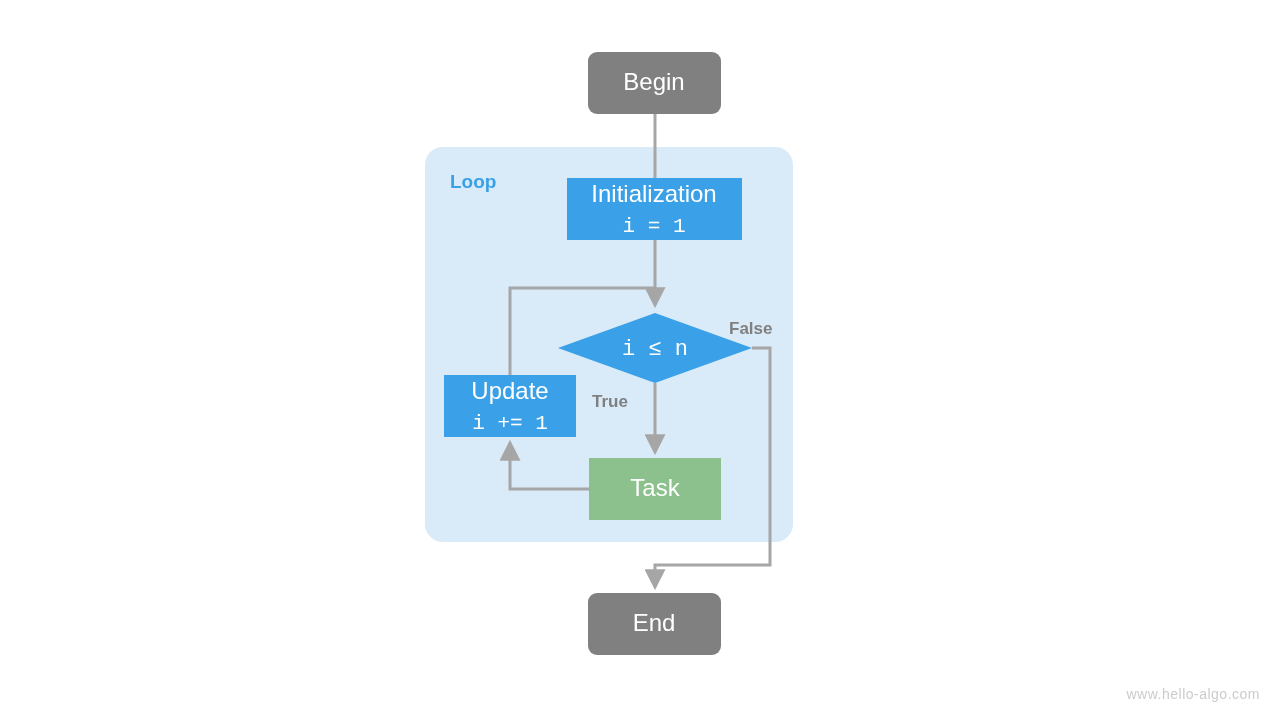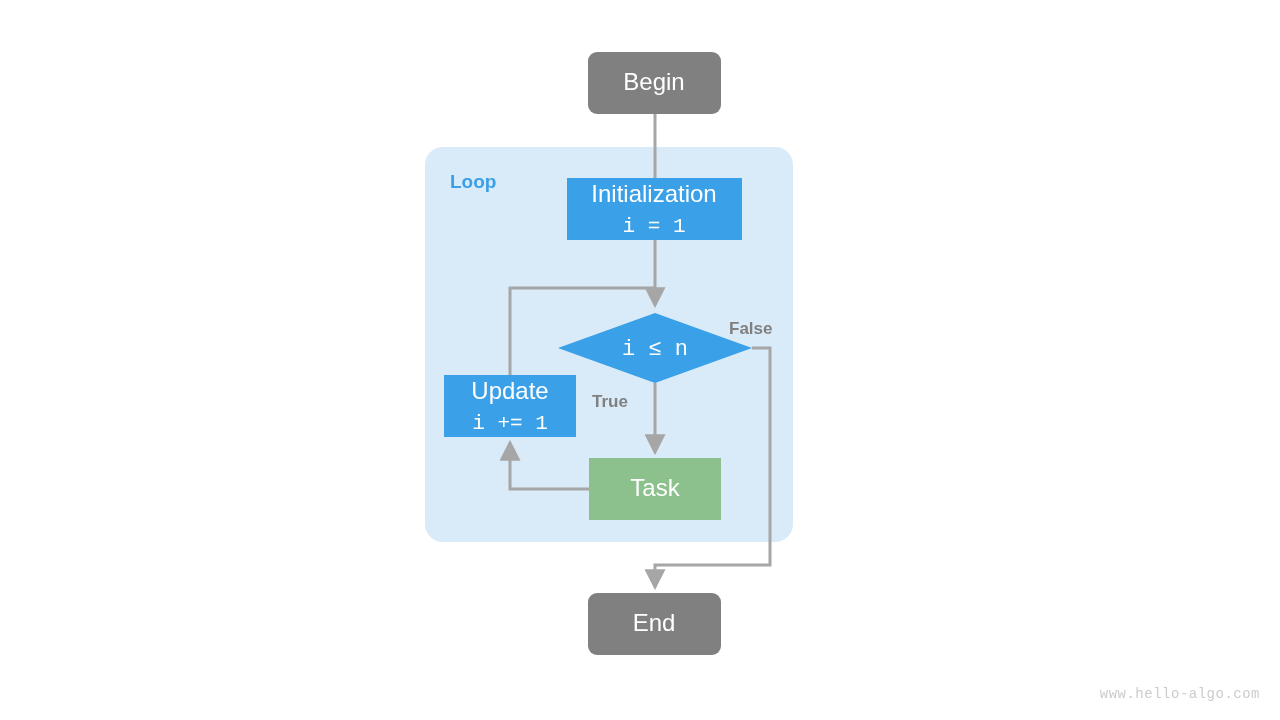--- a/index.html
+++ b/index.html
@@ -52,21 +52,21 @@
     font-family: "Liberation Sans", sans-serif;
     font-size: 19px;
     font-weight: bold;
     fill: #3aa0e8;
     dominant-baseline: middle;
   }
   .watermark {
     position: absolute;
     right: 20px;
     bottom: 18px;
-    font-family: Liberation Mono, monospace;
+    font-family: Liberation Sans, sans-serif;
     font-size: 14px;
     letter-spacing: 0.5px;
     color: #cccccc;
     user-select: none;
   }
 </style>
 </head>
 <body>
 
 <div id="stage">

